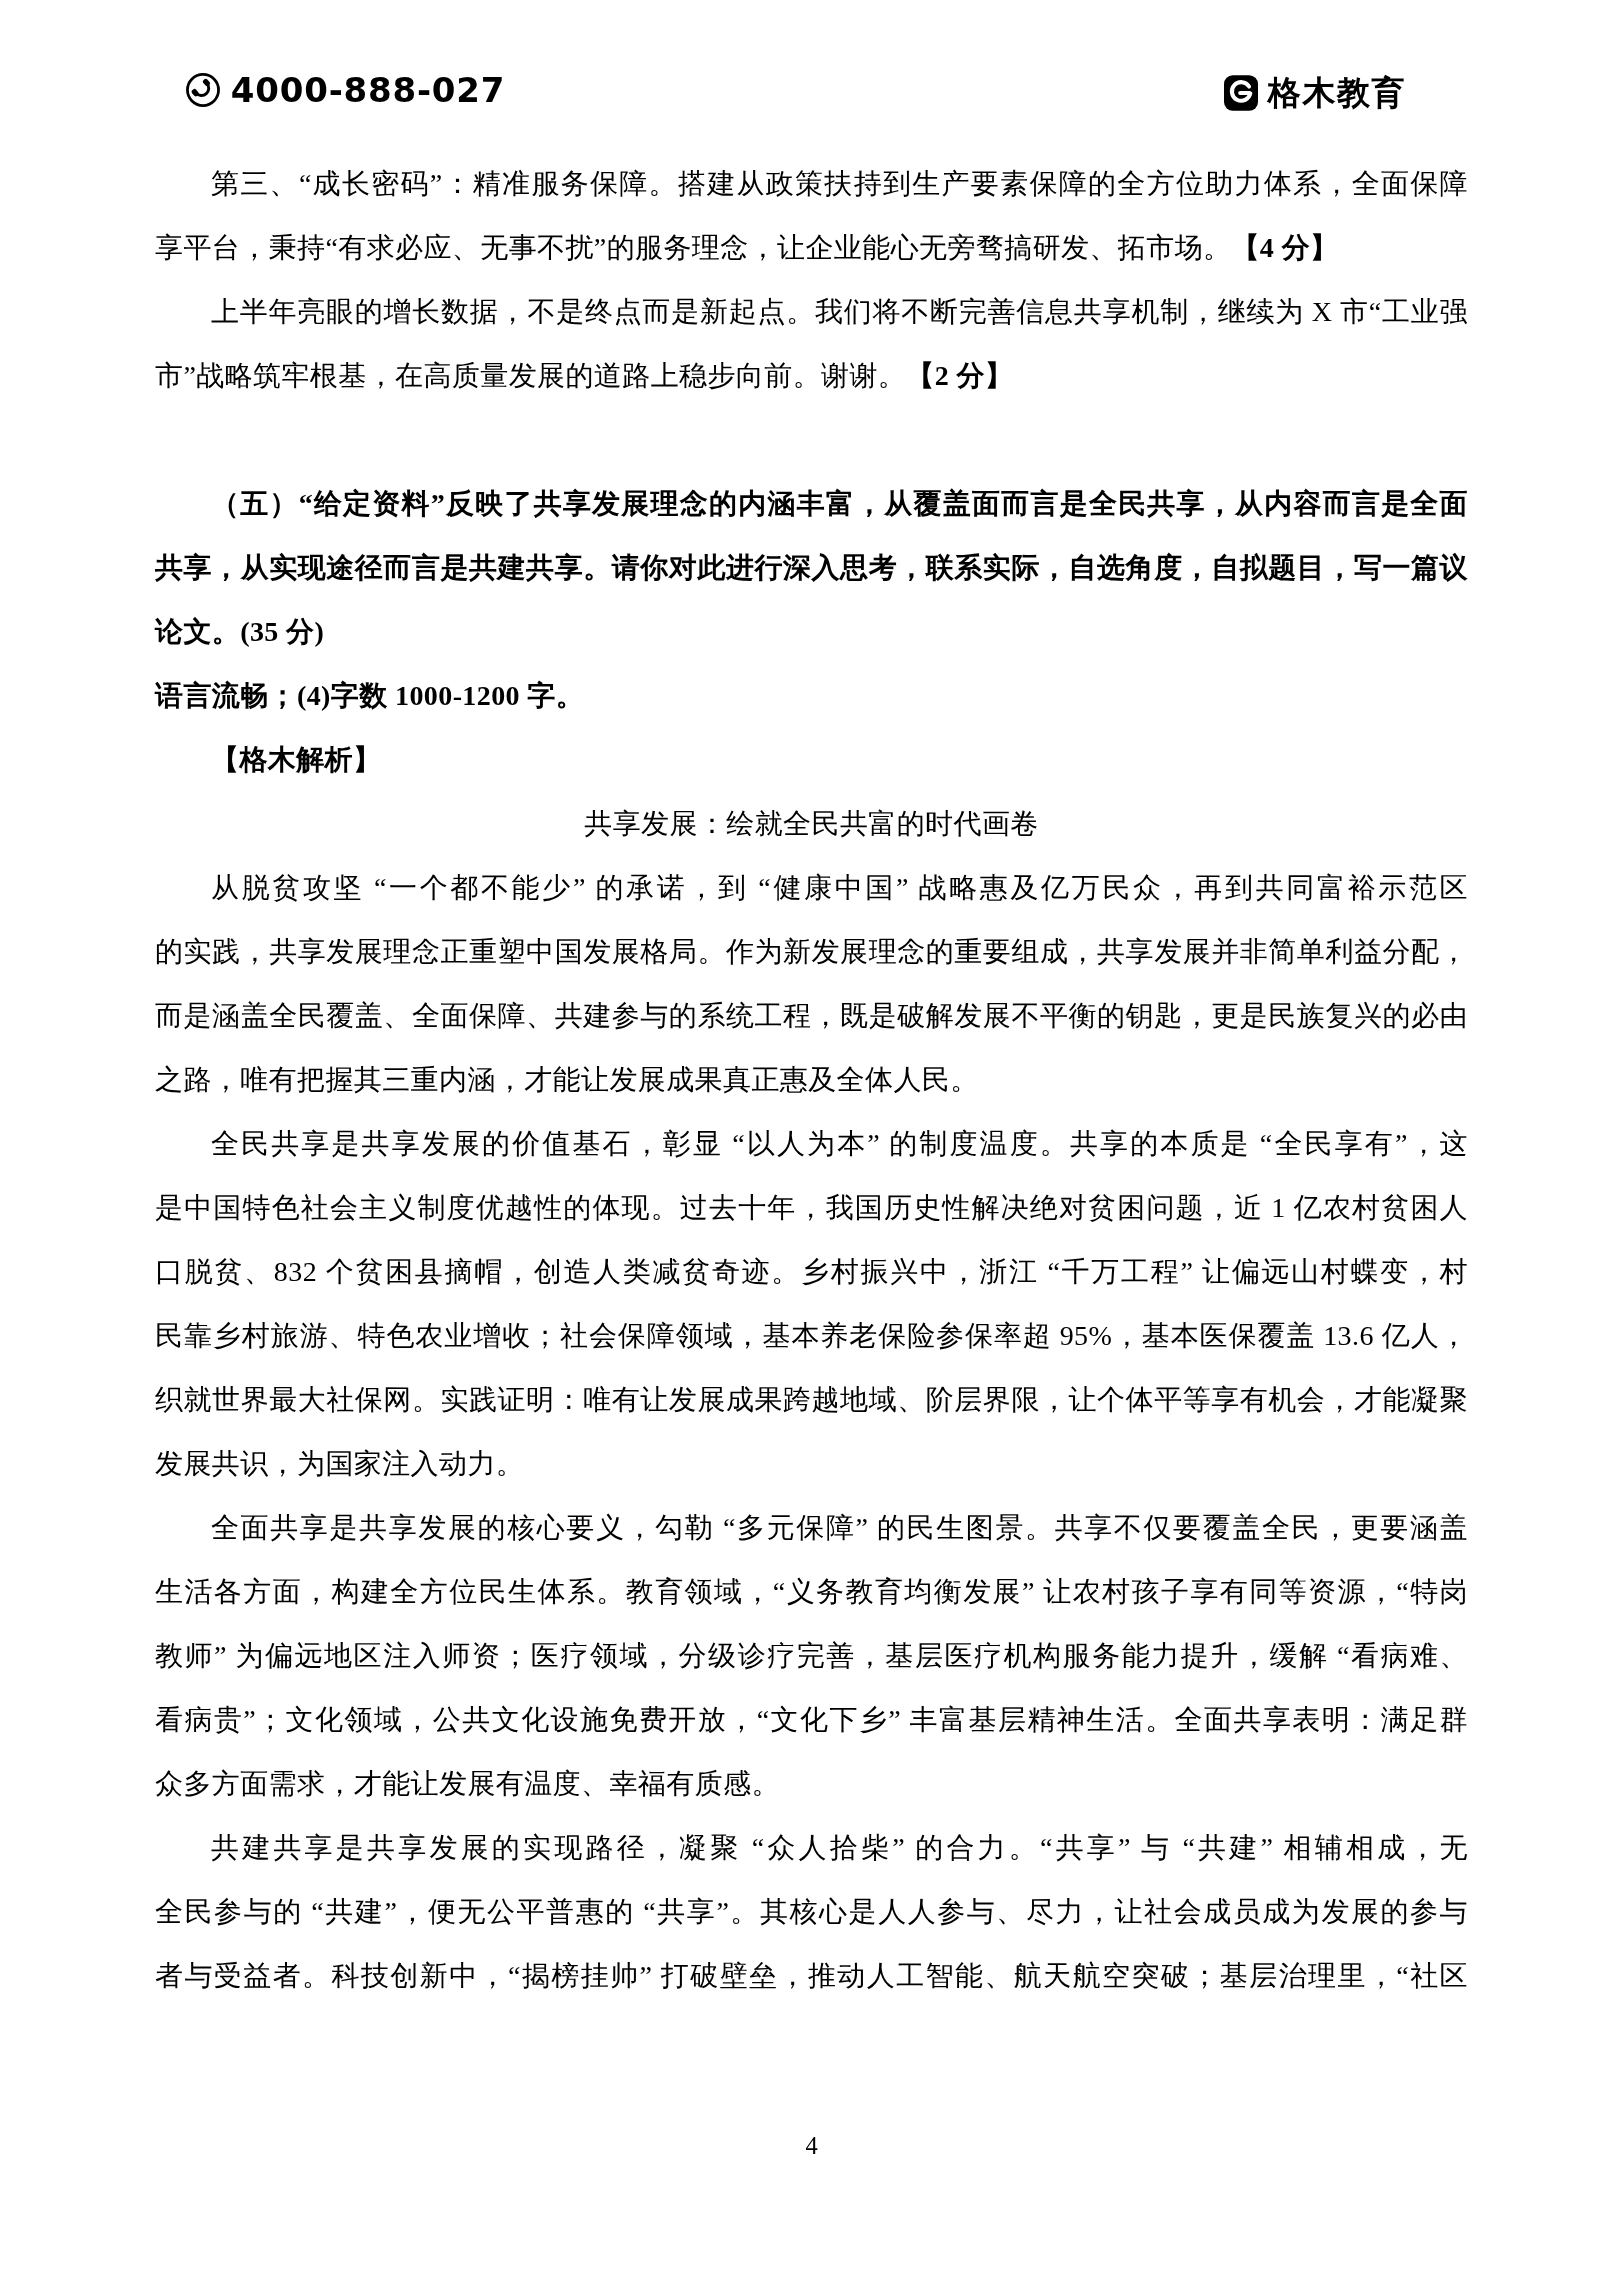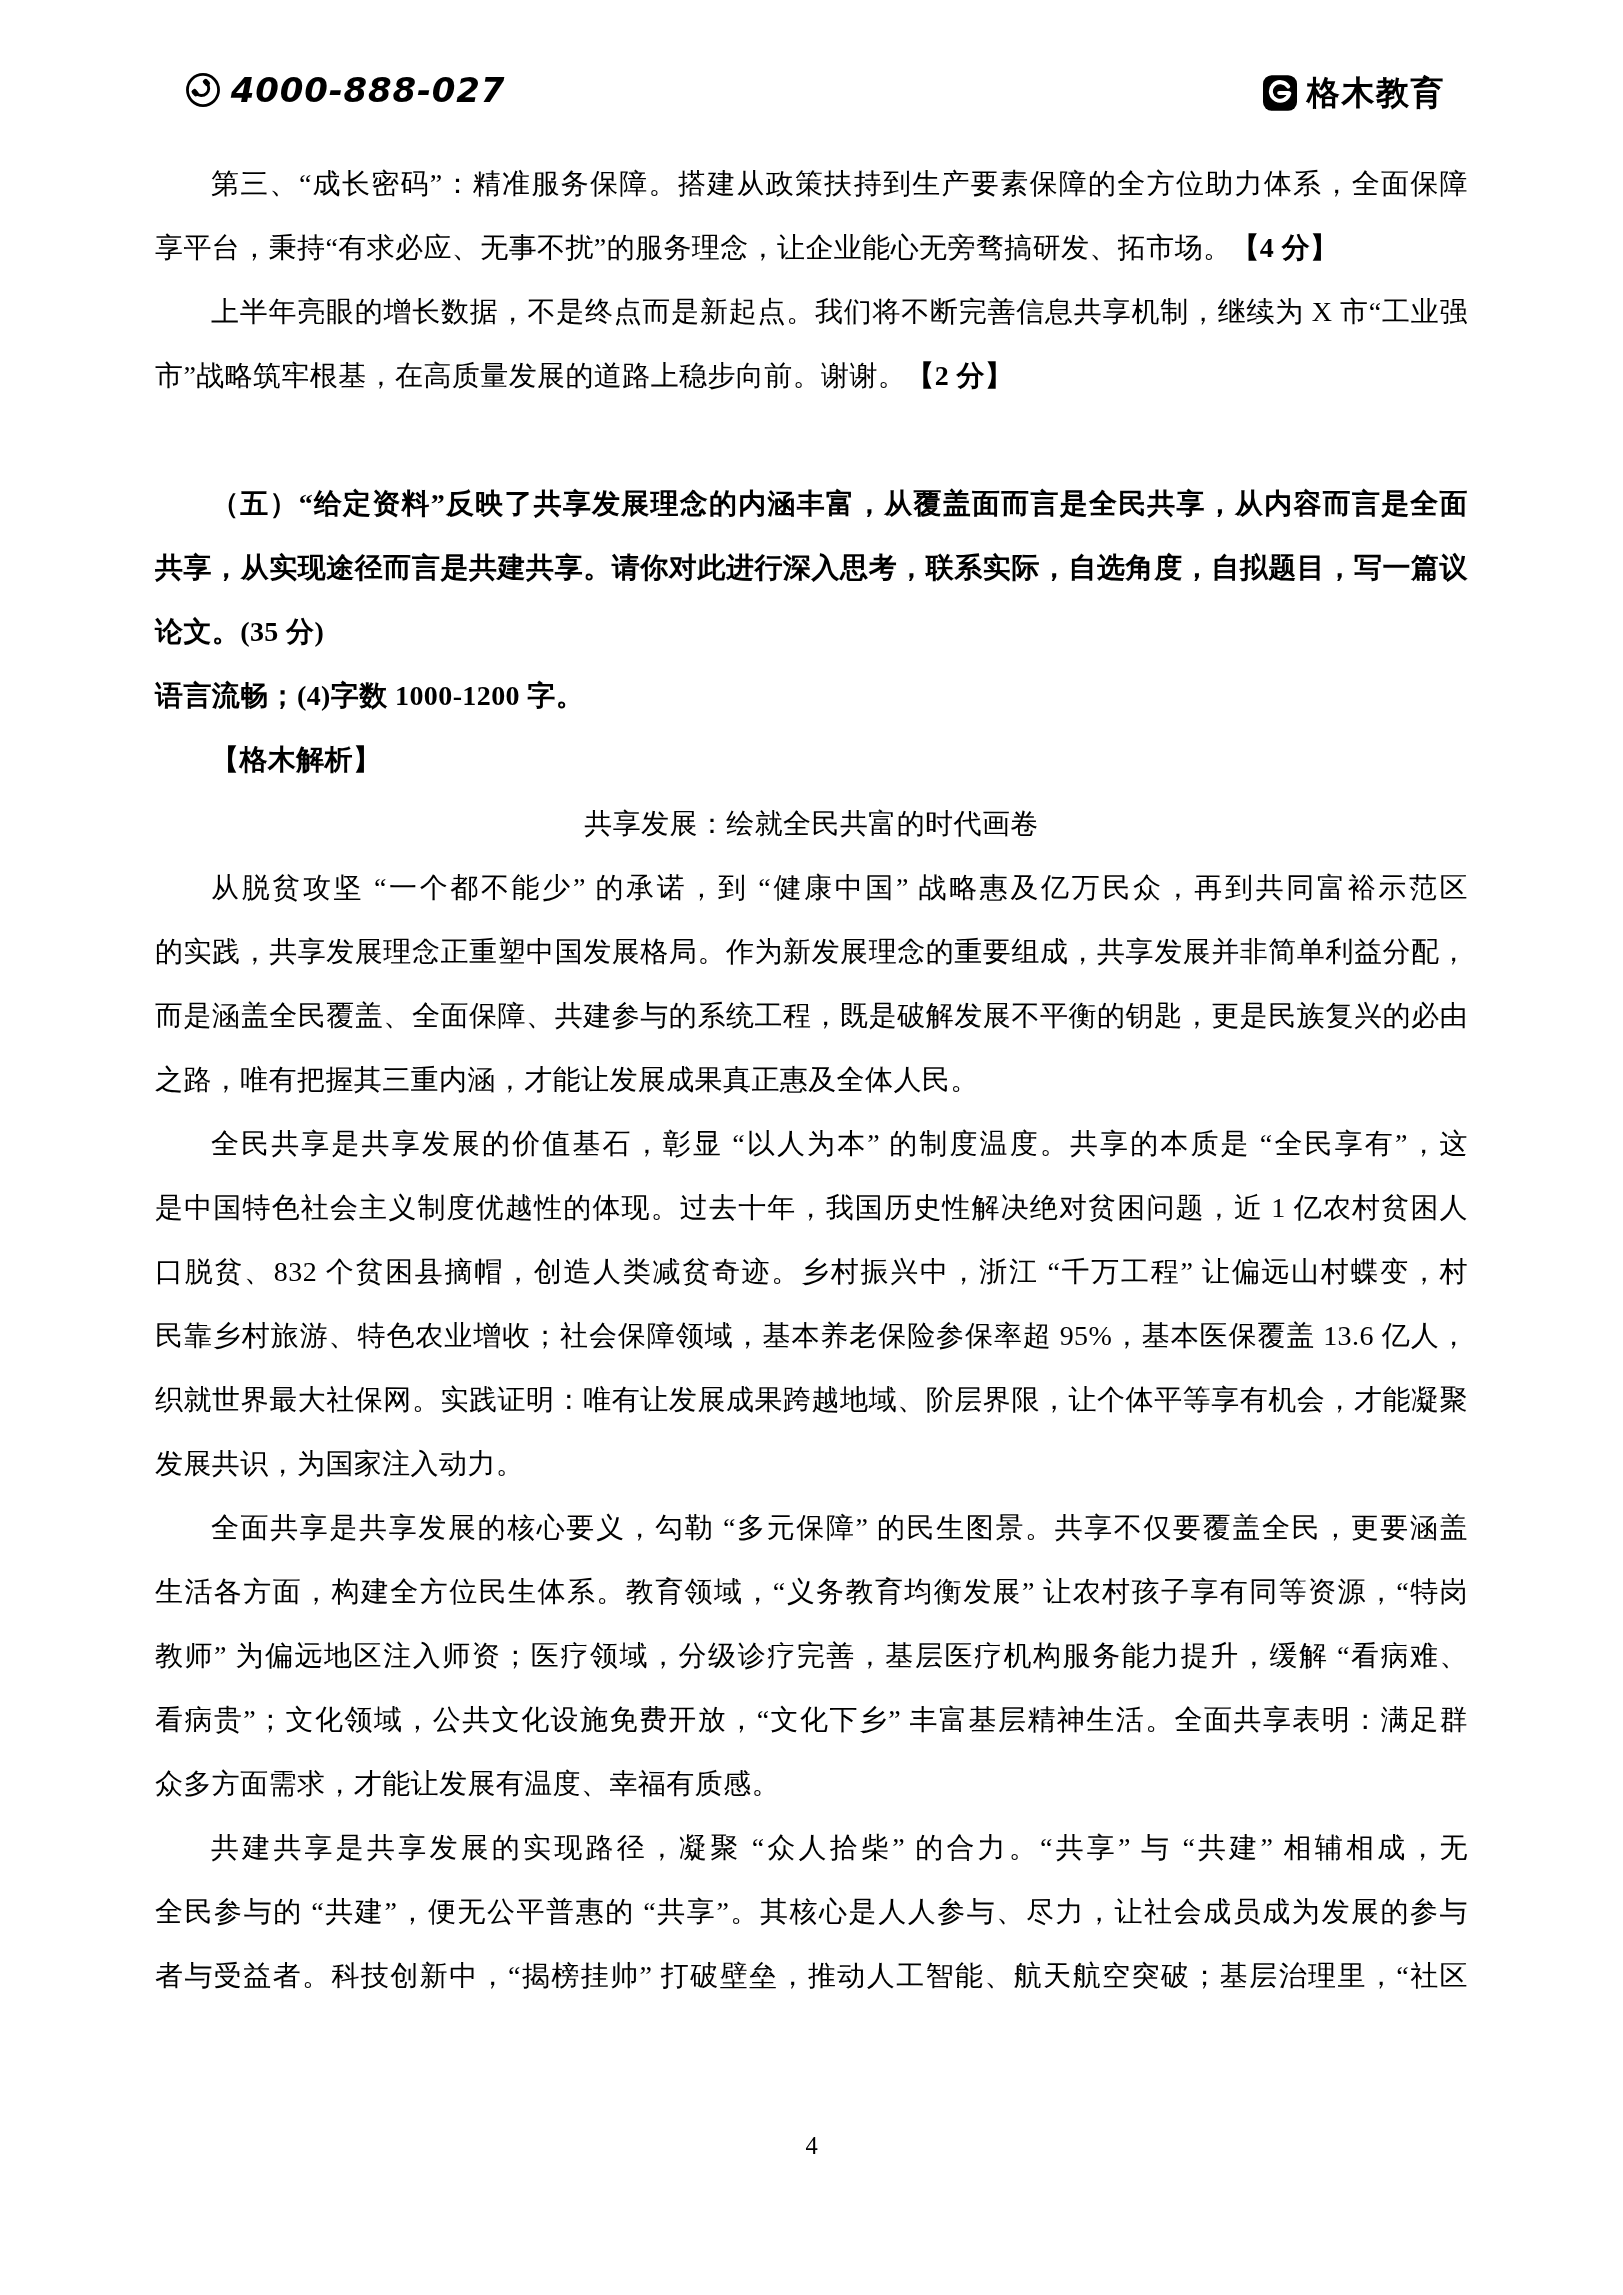--- a/index.html
+++ b/index.html
@@ -9,29 +9,29 @@
     margin:0 auto;
     background:#ffffff;
     color:#000000;
     font-family:"Liberation Serif","DejaVu Serif",serif;
     overflow:hidden;
   }
   
   .header { position:absolute; left:0; top:0; width:100%; height:139px; }
   .phone-block {
     position:absolute; left:185px; top:72px;
-    display:flex; align-items:center; gap:9.8px;font-style:italic;
+    display:flex; align-items:center; gap:9.8px;
   }
   .phone-icon-wrap { width:36px; height:36px; display:block; }
   .phone-number {
     font-family:"DejaVu Sans","Liberation Sans",sans-serif;
     font-weight:600; font-size:34px; letter-spacing:0.8px; line-height:36px;
   }
   .brand-block {
-    position:absolute; left:1263px; top:74px;
+    position:absolute; left:1224px; top:74px;
     display:flex; align-items:flex-start; gap:9.8px;
   }
   .brand-icon-wrap { width:34px; height:38px; display:block; }
   .brand-text {
     font-family:"DejaVu Sans","Liberation Sans",sans-serif;
     font-weight:800; font-size:33px; line-height:38px; letter-spacing:1.6px;
   }
   
   .content {
     position:absolute; left:155px; top:152px; width:1313px;

